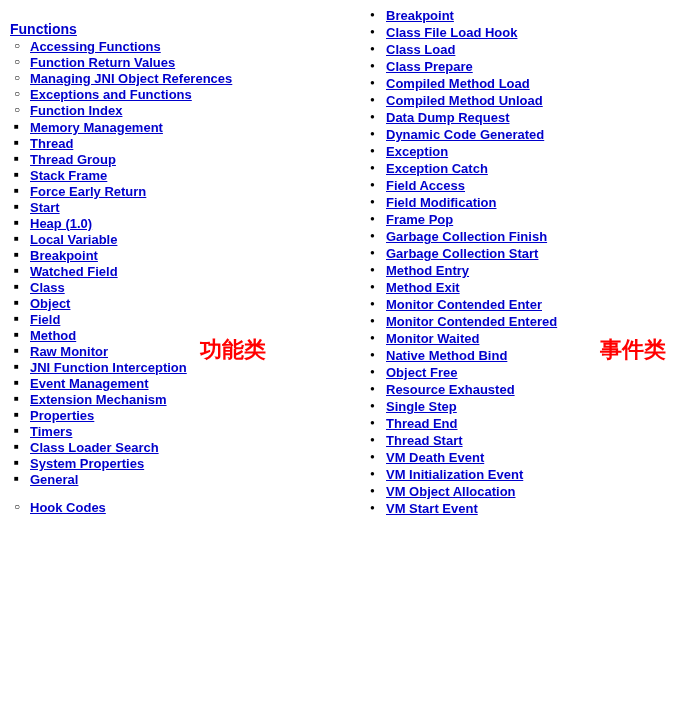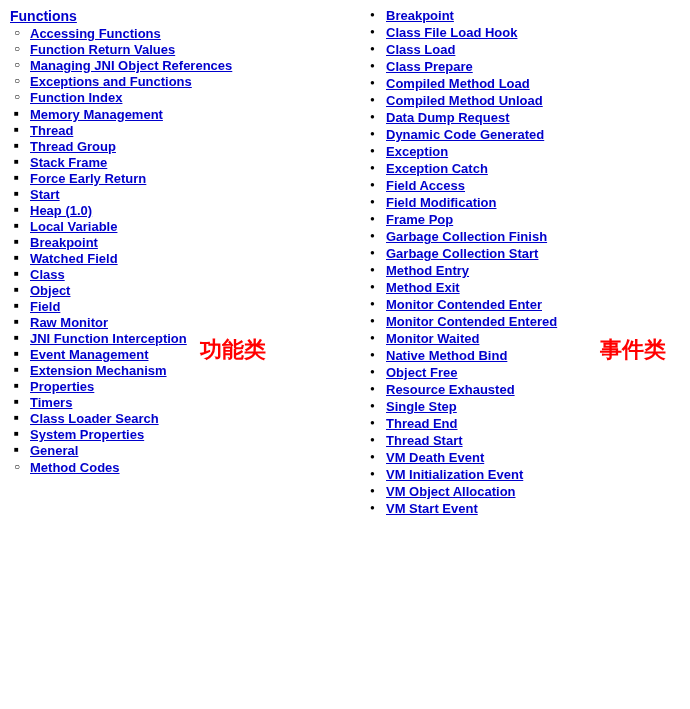--- a/index.html
+++ b/index.html
@@ -26,20 +26,21 @@
     .right-col {
       flex: 1;
       padding-left: 20px;
     }
     ul.top-list {
       list-style: none;
       padding: 0;
     }
     ul.top-list > li {
       margin-bottom: 2px;
+      margin-top: 13px;
     }
     ul.top-list > li > a {
       font-size: 14px;
     }
     ul.sub-list {
       list-style: none;
       padding-left: 20px;
       margin-top: 2px;
     }
     ul.sub-list > li {
@@ -117,35 +118,36 @@
             <li><a href="#">Stack Frame</a></li>
             <li><a href="#">Force Early Return</a></li>
             <li><a href="#">Start</a></li>
             <li><a href="#">Heap (1.0)</a></li>
             <li><a href="#">Local Variable</a></li>
             <li><a href="#">Breakpoint</a></li>
             <li><a href="#">Watched Field</a></li>
             <li><a href="#">Class</a></li>
             <li><a href="#">Object</a></li>
             <li><a href="#">Field</a></li>
+            <li><a href="#">Method</a></li>
             <li><a href="#">Raw Monitor</a></li>
             <li><a href="#">JNI Function Interception</a></li>
             <li><a href="#">Event Management</a></li>
             <li><a href="#">Extension Mechanism</a></li>
             <li><a href="#">Properties</a></li>
             <li><a href="#">Timers</a></li>
             <li><a href="#">Class Loader Search</a></li>
             <li><a href="#">System Properties</a></li>
             <li><a href="#">General</a></li>
           </ul>
       </li>
       <li>
         <ul class="sub-list" id="bottom-sub-list">
 
-        <li><a href="#">Method Codes</a></li>
+        <li><a href="#">Hook Codes</a></li>
           </ul>
       </li>
     </ul>
   </div>
   <div class="right-col">
     <ul class="bullet-list" id="right-list">
 
     <li><a href="#">Breakpoint</a></li>
         <li><a href="#">Class File Load Hook</a></li>
         <li><a href="#">Class Load</a></li>

